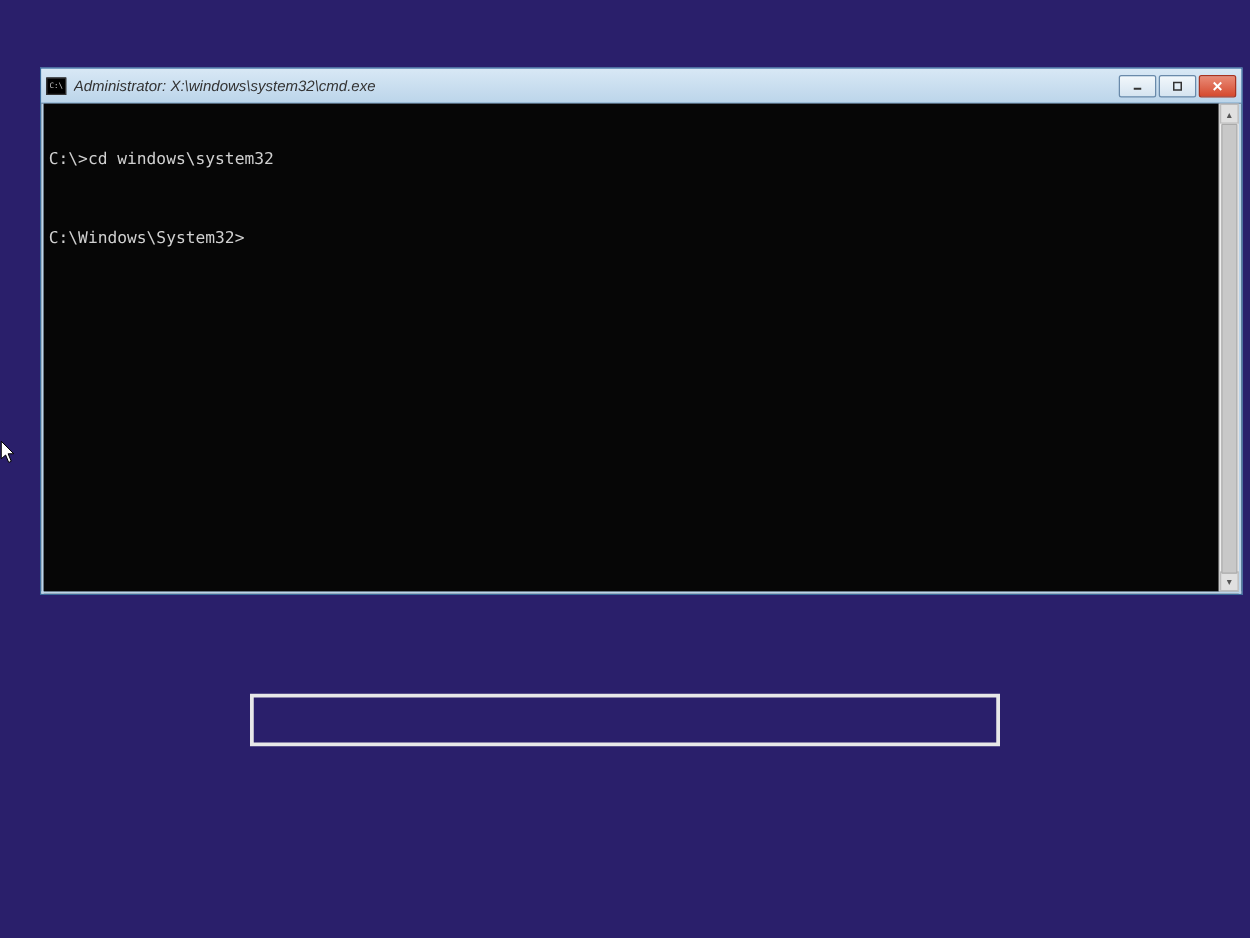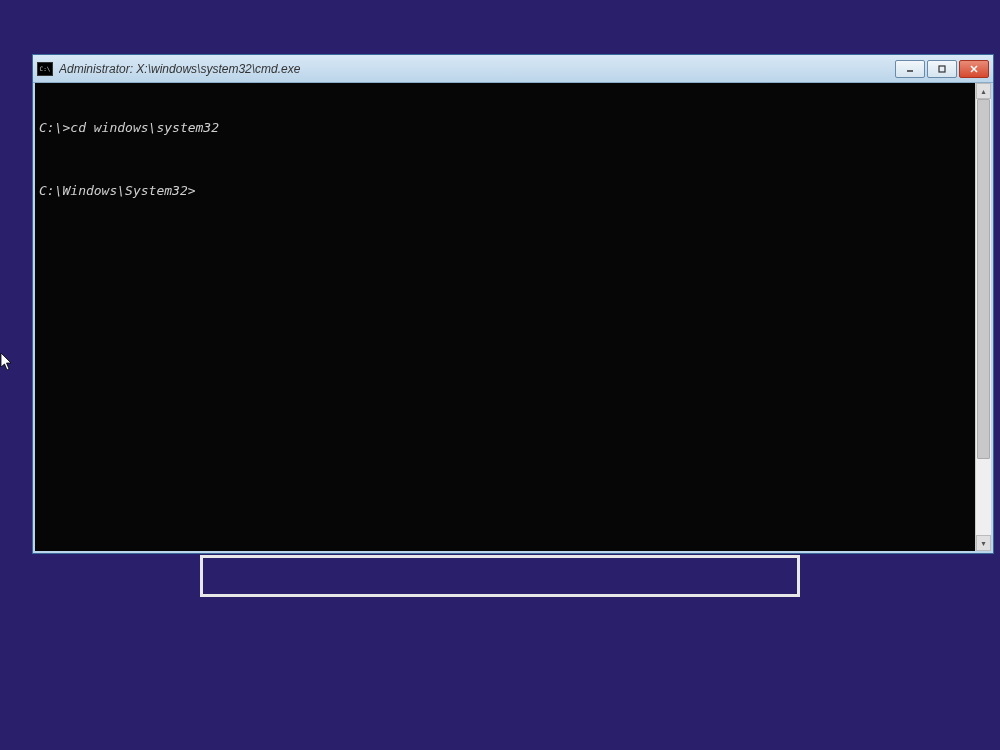--- a/index.html
+++ b/index.html
@@ -22,21 +22,21 @@
       width: 600px;
       height: 42px;
       border: 3px solid #e8e8e8;
       background: #2a1f6b;
     }
     .cmd-window {
       position: absolute;
       left: 32px;
       top: 54px;
       width: 962px;
-      height: 500px;
+      height: 422px;
       background: #9fc7e8;
       border: 1px solid #3a6a9a;
       display: flex;
       flex-direction: column;
     }
     .titlebar {
       height: 28px;
       background: linear-gradient(to bottom, #d8e8f5, #bcd5ea);
       display: flex;
       align-items: center;
@@ -105,21 +105,20 @@
     .terminal {
       flex: 1;
       background: #060606;
       padding: 6px 4px;
       font-family: Consolas, "Lucida Console", monospace;
       font-size: 13px;
       color: #d0d0d0;
       line-height: 1.2;
       white-space: pre;
       overflow: hidden;
-      font-style: italic;
     }
     .terminal-line {
       margin-bottom: 16px;
     }
     .terminal-line:last-child {
       margin-bottom: 16px;
     }
     .scrollbar {
       width: 16px;
       background: #e8e8e8;

